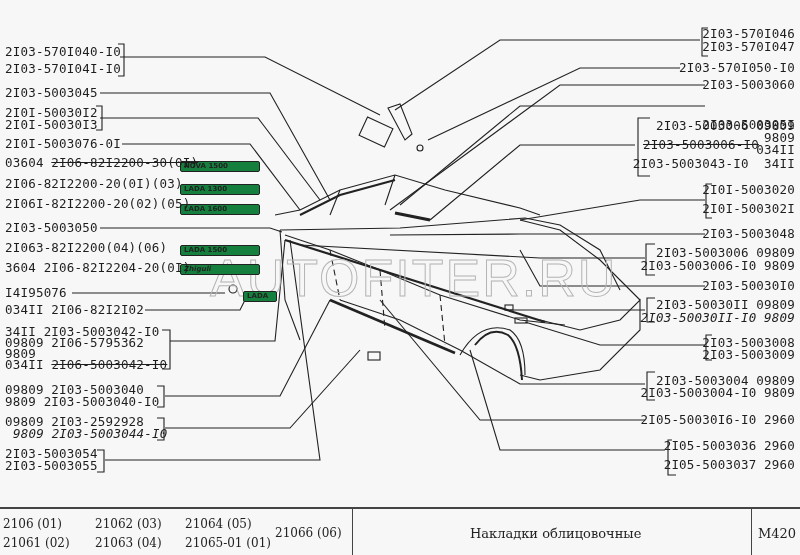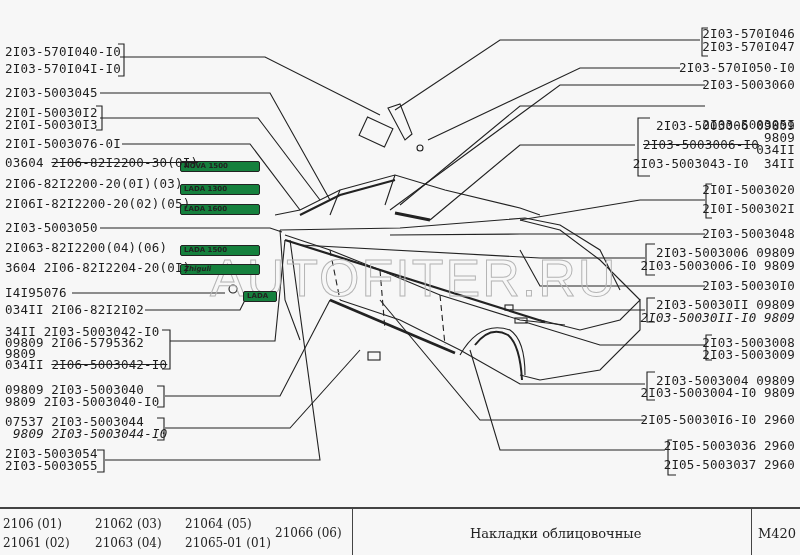--- a/index.html
+++ b/index.html
@@ -115,21 +115,21 @@
 <div class="lbl" style="left:5px;top:241px;">2I063-82I2200(04)(06)</div>
 <div class="lbl" style="left:5px;top:261px;">3604 2I06-82I2204-20(0I)</div>
 <div class="lbl" style="left:5px;top:286px;">I4I95076</div>
 <div class="lbl" style="left:5px;top:303px;">034II 2I06-82I2I02</div>
 <div class="lbl" style="left:5px;top:325px;">34II 2I03-5003042-I0</div>
 <div class="lbl" style="left:5px;top:336px;">09809 2I06-5795362</div>
 <div class="lbl" style="left:5px;top:347px;">9809</div>
 <div class="lbl" style="left:5px;top:358px;"><span>034II</span> <span class="strike">2I06-5003042-I0</span></div>
 <div class="lbl" style="left:5px;top:383px;">09809 2I03-5003040</div>
 <div class="lbl" style="left:5px;top:395px;">9809 2I03-5003040-I0</div>
-<div class="lbl" style="left:5px;top:415px;">07537 2I03-5003044</div>
+<div class="lbl" style="left:5px;top:415px;">09809 2I03-2592928</div>
 <div class="lbl" style="left:13px;top:427px;font-style:italic;">9809 2I03-5003044-I0</div>
 <div class="lbl" style="left:5px;top:447px;">2I03-5003054</div>
 <div class="lbl" style="left:5px;top:459px;">2I03-5003055</div>
 
 <div class="lbl r" style="right:5px;top:27px;">2I03-570I046</div>
 <div class="lbl r" style="right:5px;top:40px;">2I03-570I047</div>
 <div class="lbl r" style="right:5px;top:61px;">2I03-570I050-I0</div>
 <div class="lbl r" style="right:5px;top:78px;">2I03-5003060</div>
 <div class="lbl r" style="right:5px;top:99px;margin-top:19px;">2I03-500305I</div>
 <div class="lbl r" style="right:5px;top:119px;">2I03-5003006 09809</div>

